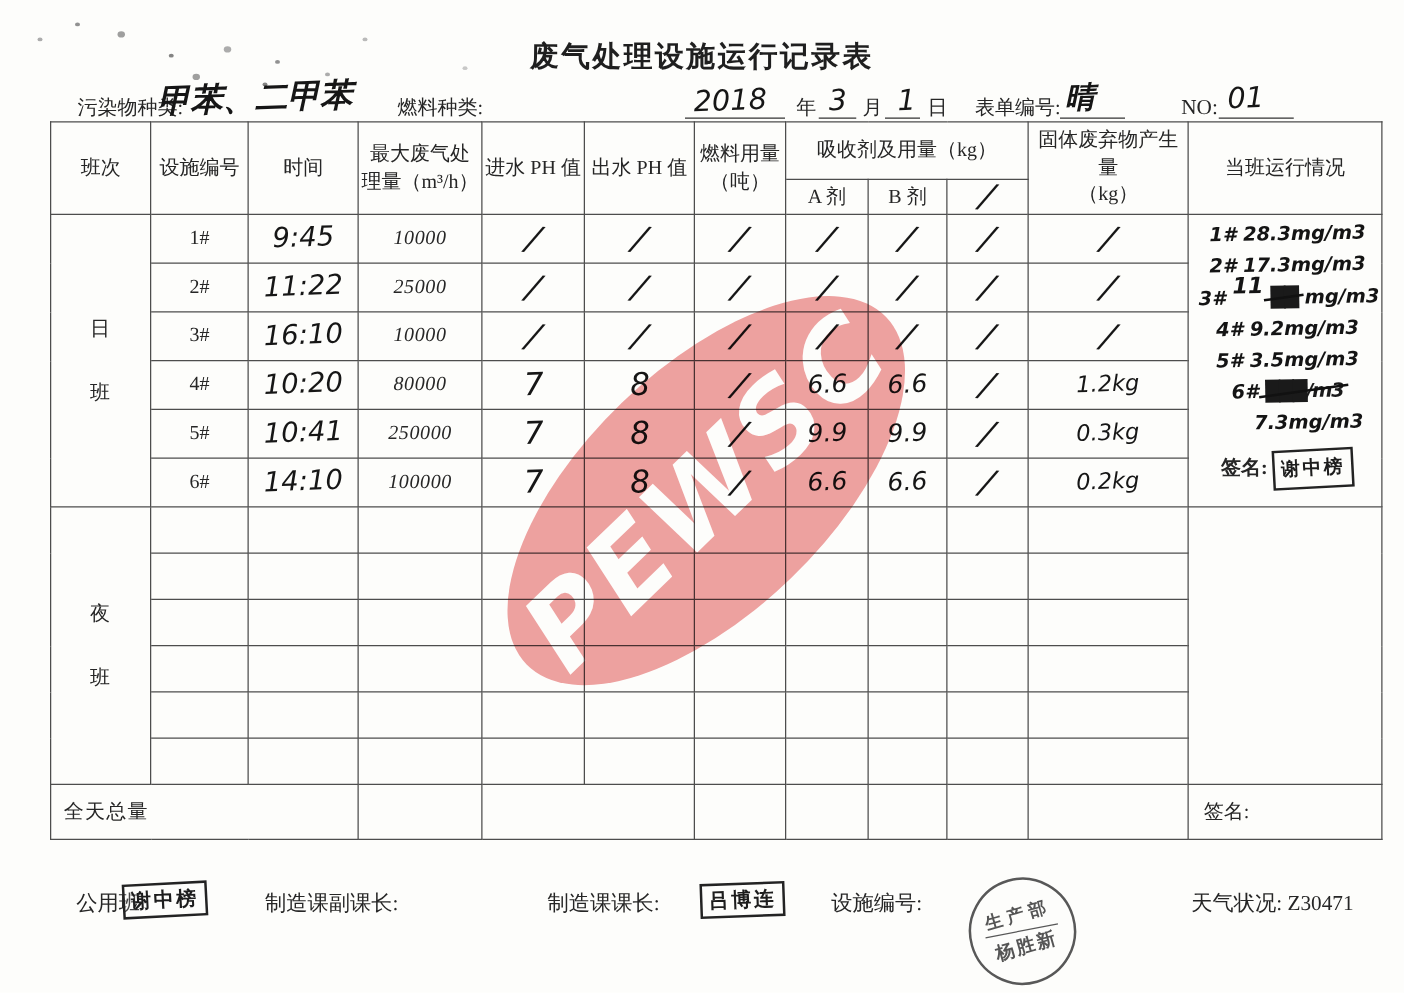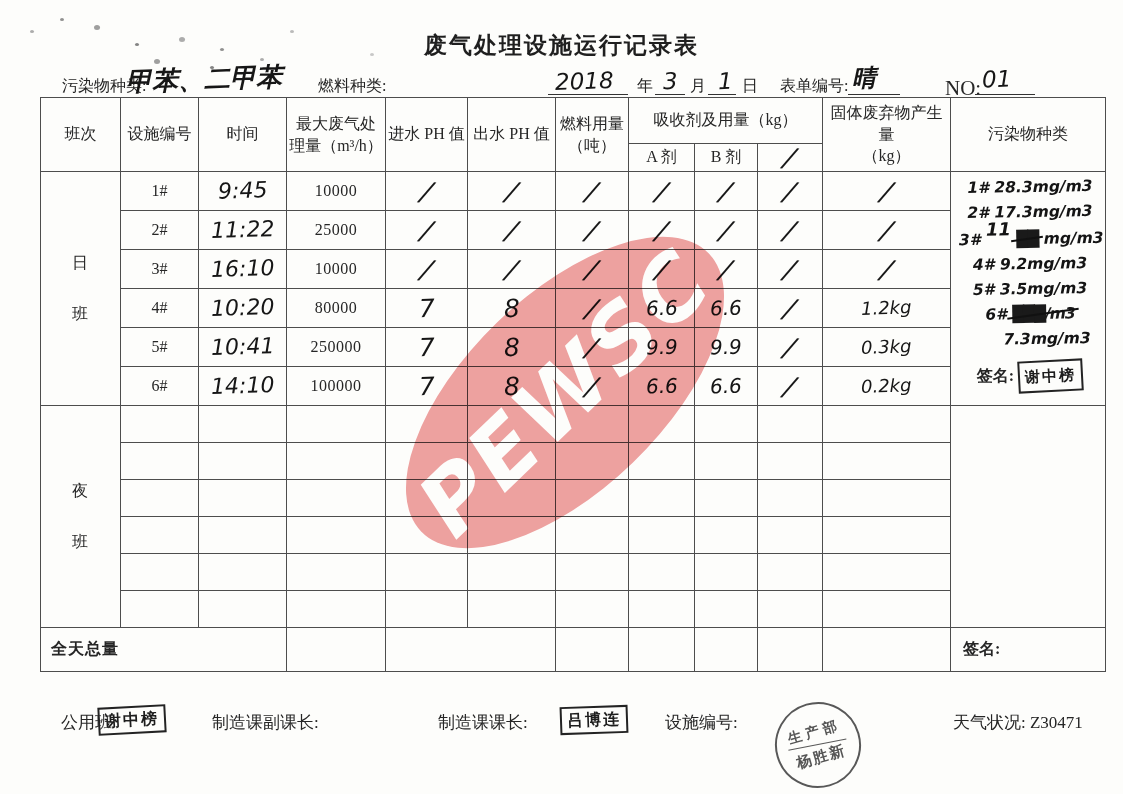--- a/index.html
+++ b/index.html
@@ -28,25 +28,25 @@
   
   table.main{
     position:absolute;left:40px;top:97px;border-collapse:collapse;table-layout:fixed;
     width:1065px;
   }
   table.main td{
     border:1.5px solid #4d4d4d;text-align:center;vertical-align:middle;
     font-size:16px;color:#262626;padding:0;overflow:hidden;
   }
   .rh-a{height:46px;} .rh-b{height:25px;}
-  .rh-day{height:39px;} .rh-night{height:37px;} .rh-total{height:44px;font-weight:bold;}
+  .rh-day{height:39px;} .rh-night{height:37px;} .rh-total{height:44px;}
   .hdr2{line-height:1.35;}
   .shift-cell{font-size:18px;letter-spacing:1px;}
   .shift-stack{display:flex;flex-direction:column;align-items:center;gap:30px;}
-  .printed-num{font-size:16px;letter-spacing:.5px;}
+  .printed-num{font-size:16px;letter-spacing:.5px;font-style:italic;}
   .fac{font-size:15px;}
   .notes-cell{vertical-align:top !important;text-align:center;padding:3px 4px 0 8px !important;}
   .note-line{
     font-family:"DejaVu Sans",sans-serif;font-style:italic;font-weight:bold;
     font-size:15.5px;color:#141414;line-height:25px;white-space:nowrap;
     transform:rotate(-1deg);
   }
   .note-indent{padding-left:34px;}
   .sup-fix{position:relative;top:-9px;font-size:18px;}
   .scribble{display:inline-block;position:relative;color:#1a1a1a;letter-spacing:-1px;}
@@ -112,21 +112,21 @@
   <span class="lbl" style="left:637px">年</span>
   <span class="uline" style="left:655px;width:30px"></span>
   <span class="hw" style="position:absolute;left:663px;top:8px;font-size:23px">3</span>
   <span class="lbl" style="left:690px">月</span>
   <span class="uline" style="left:708px;width:28px"></span>
   <span class="hw" style="position:absolute;left:718px;top:8px;font-size:23px">1</span>
   <span class="lbl" style="left:742px">日</span>
   <span class="lbl" style="left:780px">表单编号:</span>
   <span class="uline" style="left:848px;width:52px"></span>
   <span class="hw hw-lg" style="position:absolute;left:852px;top:4px;font-size:24px">晴</span>
-  <span class="lbl" style="left:945px;font-size:21px">NO:</span>
+  <span class="lbl" style="left:945px;font-size:17px">NO:</span>
   <span class="uline" style="left:975px;width:60px"></span>
   <span class="hw" style="position:absolute;left:982px;top:6px;font-size:23px">01</span>
 </div>
 
 <table class="main">
   <colgroup>
     <col style="width:80px">
       <col style="width:78px">
       <col style="width:88px">
       <col style="width:99px">
@@ -153,21 +153,21 @@
     <td rowspan="2">出水 PH 值</td>
     <td rowspan="2" class="hdr2">
       <div>燃料用量</div>
       <div>（吨）</div>
     </td>
     <td colspan="3">吸收剂及用量（kg）</td>
     <td rowspan="2" class="hdr2">
       <div>固体废弃物产生量</div>
       <div>（kg）</div>
     </td>
-    <td rowspan="2">污染物种类</td>
+    <td rowspan="2">当班运行情况</td>
   </tr>
 
   <tr class="rh-b">
     <td>A 剂</td>
     <td>B 剂</td>
     <td><span class="hw slash">/</span></td>
   </tr>
 
   <tr class="rh-day">
     <td rowspan="6" class="shift-cell">

